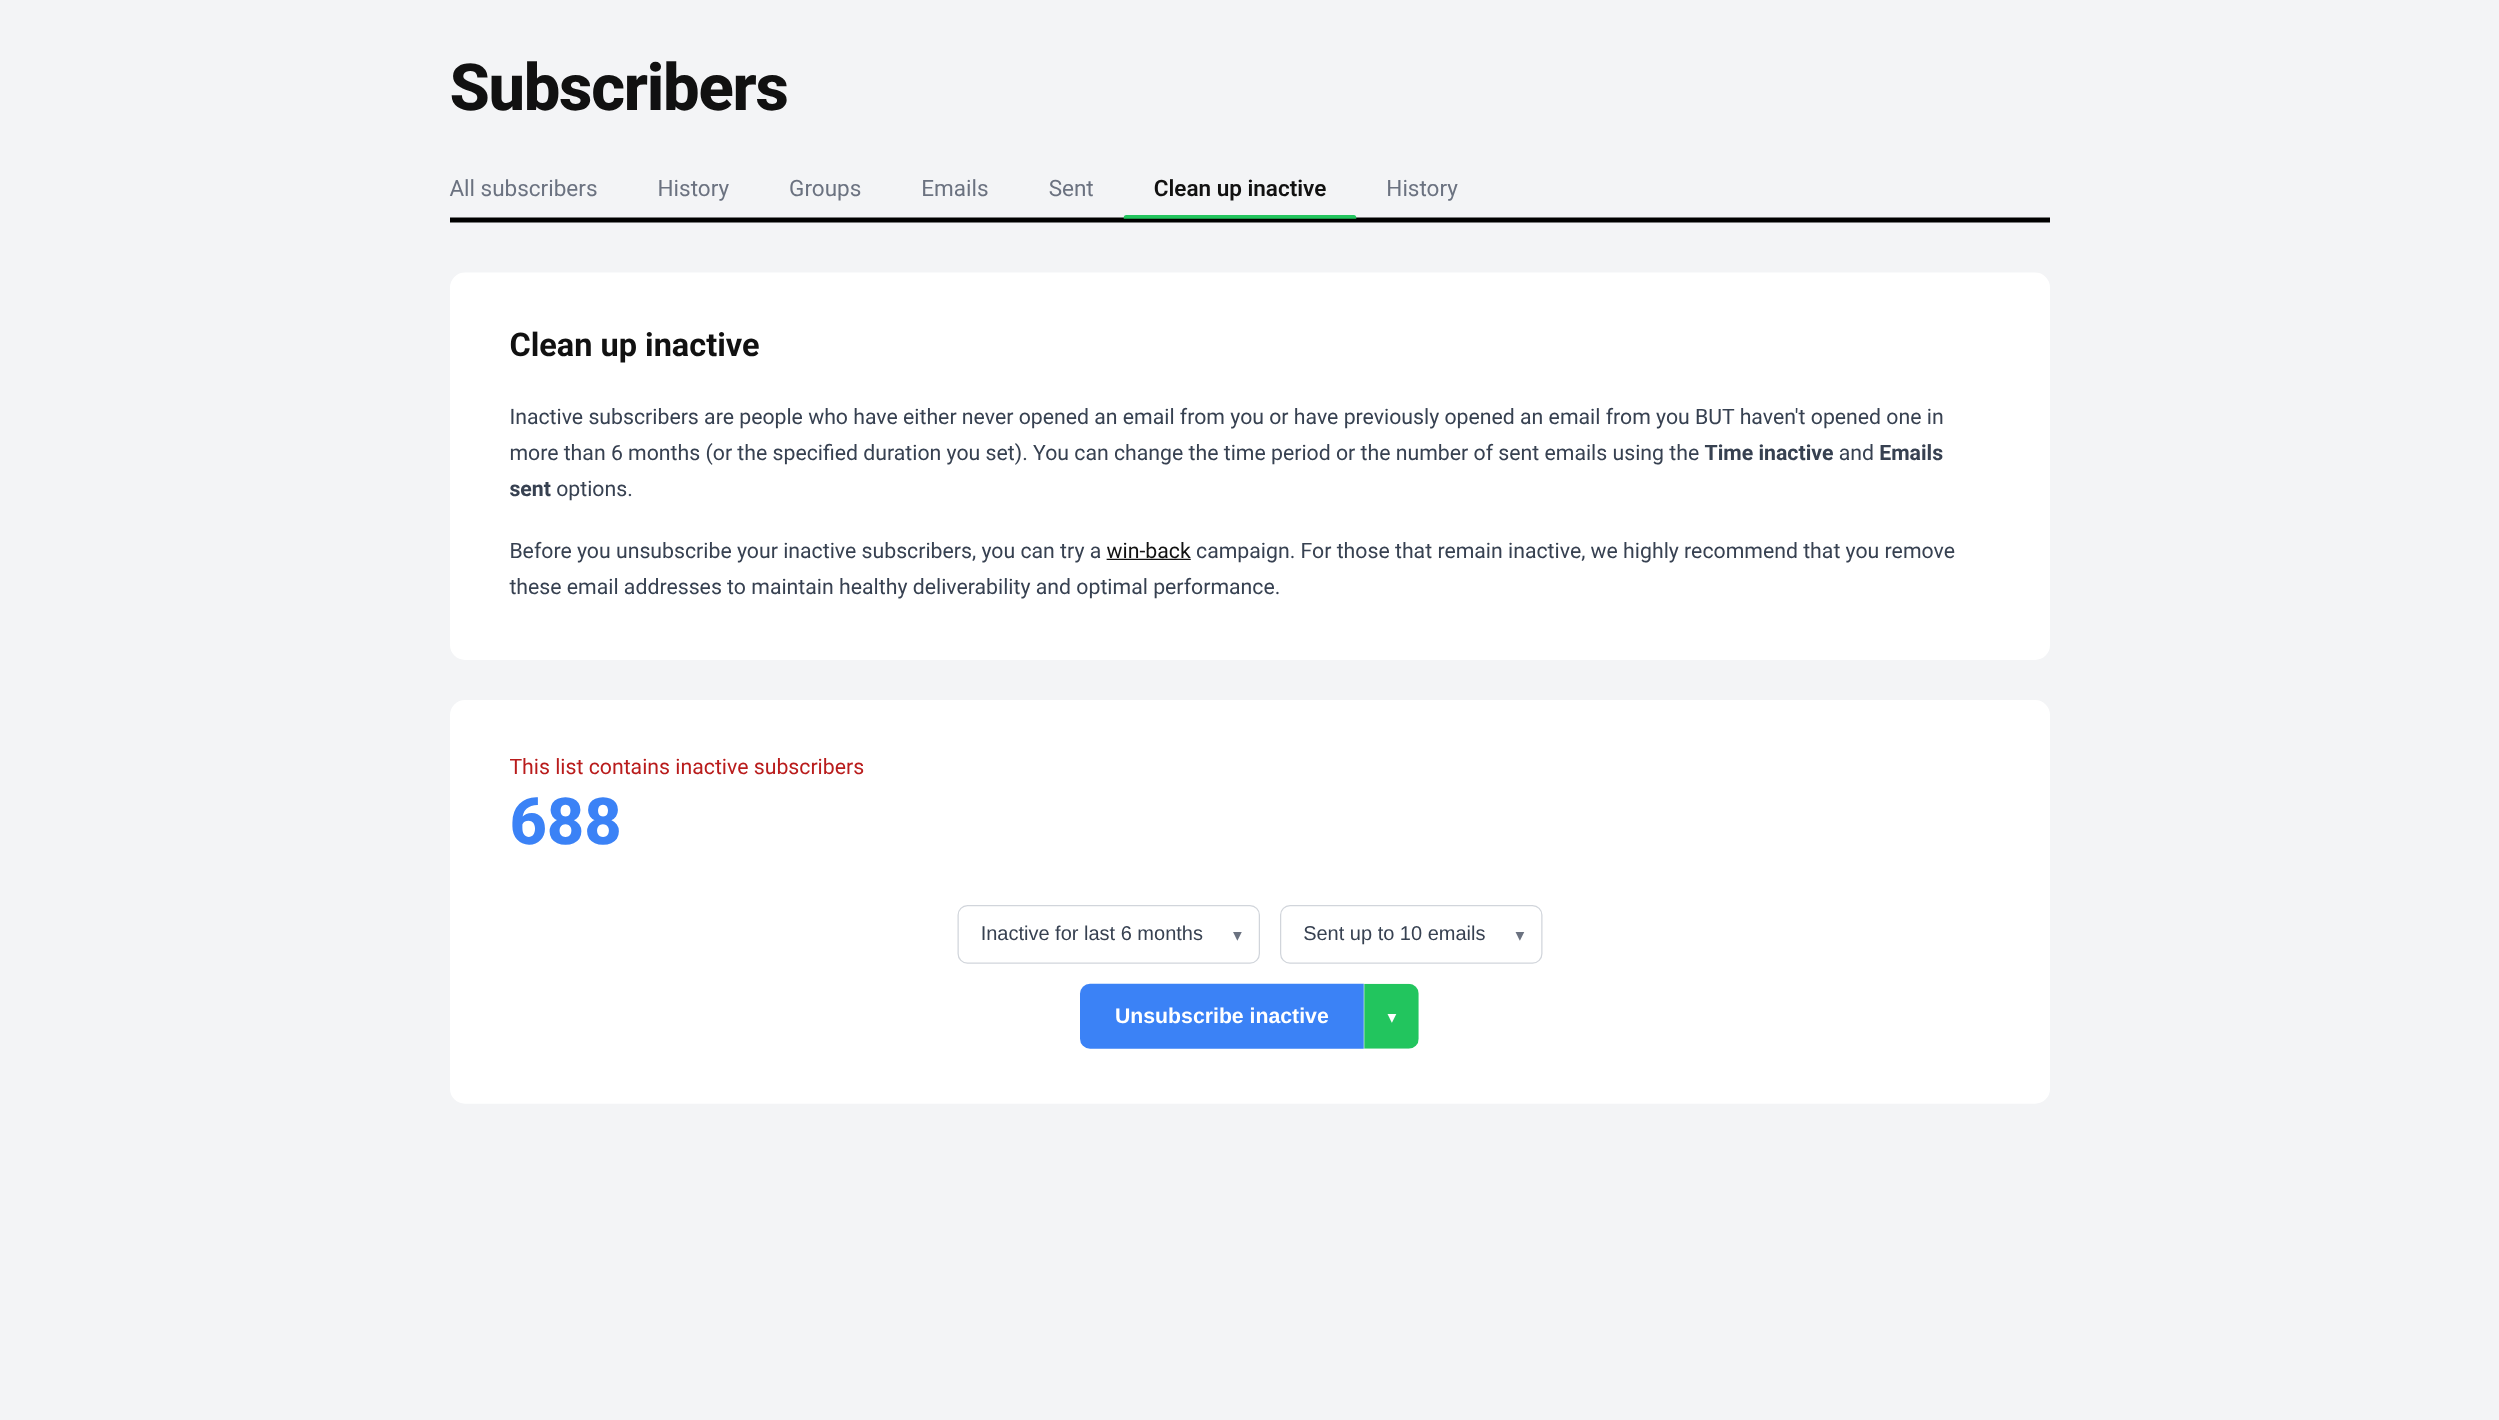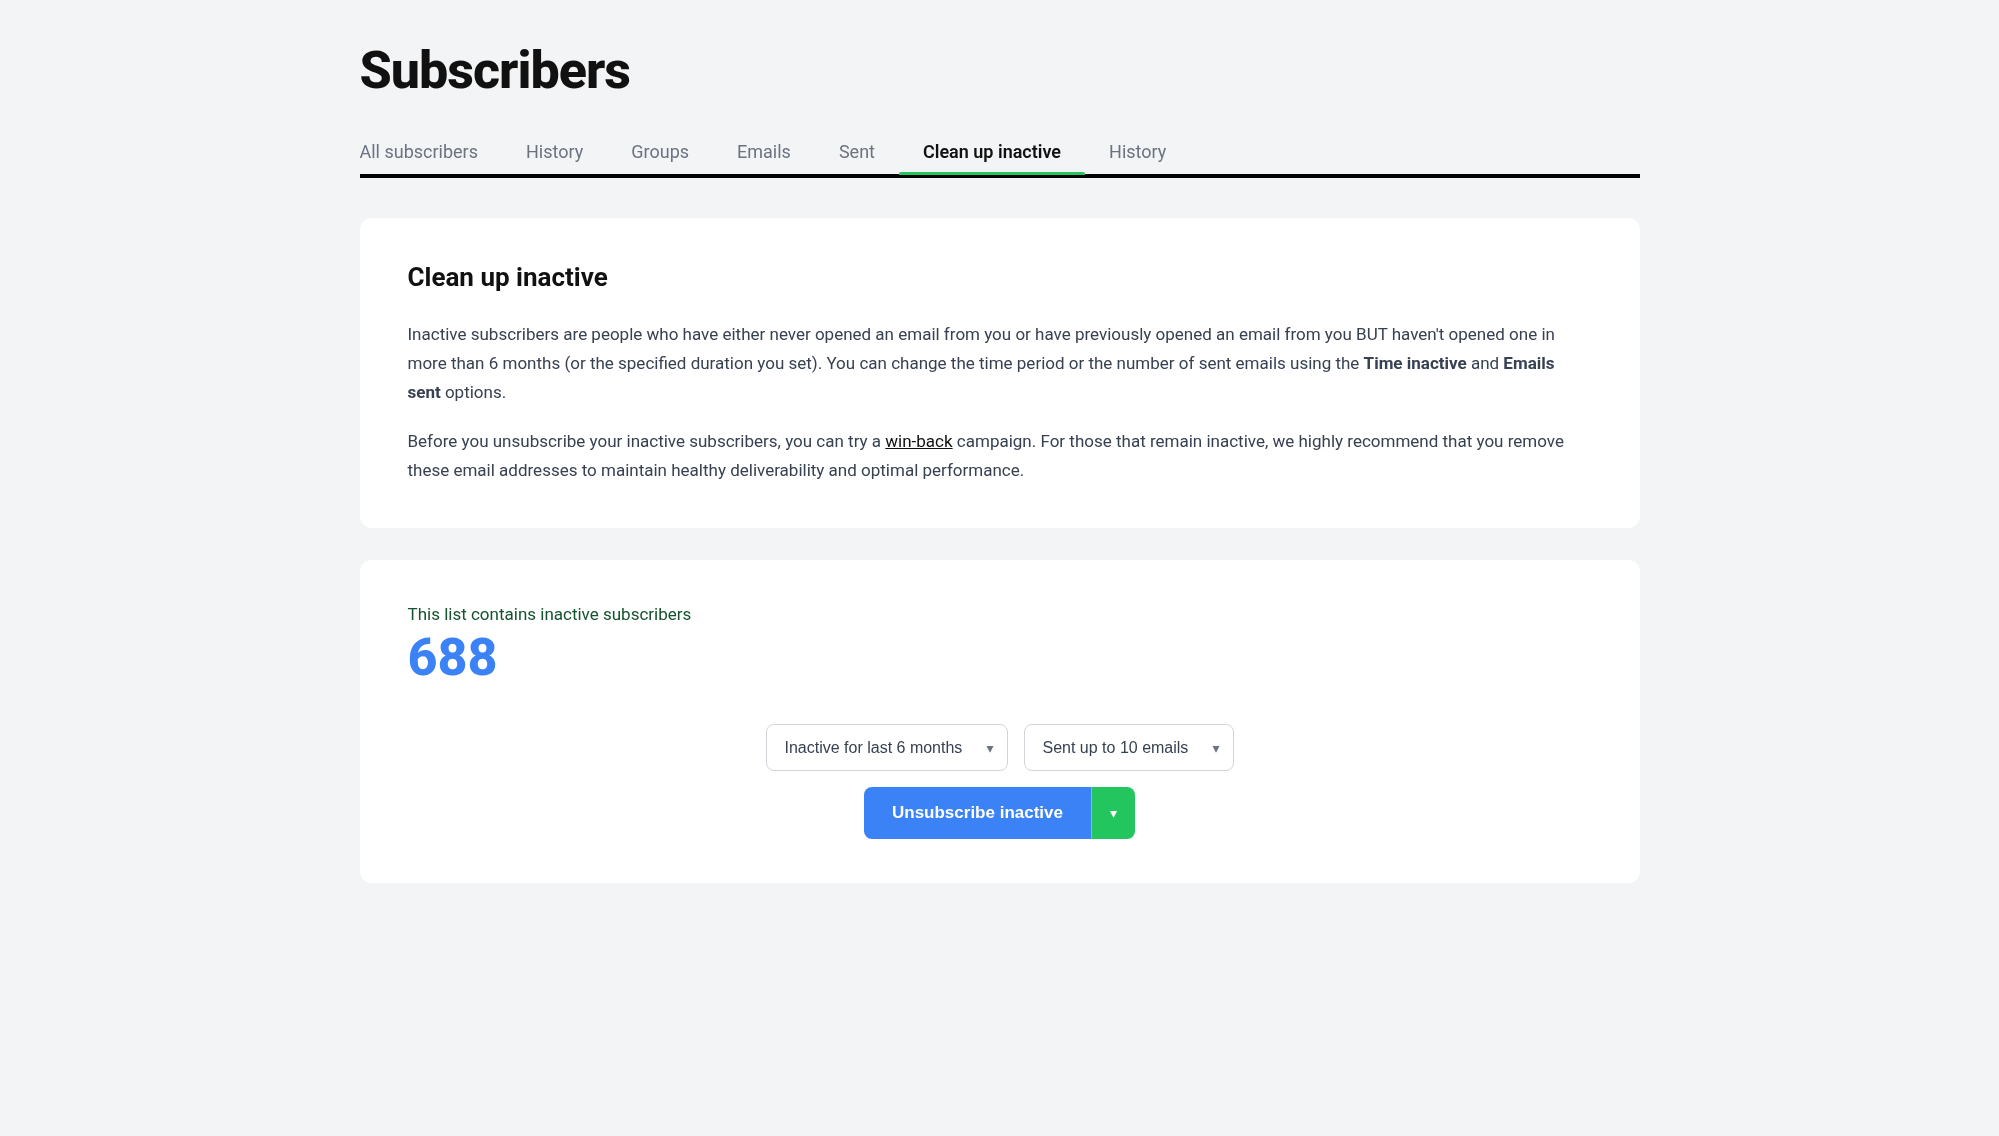--- a/index.html
+++ b/index.html
@@ -103,21 +103,21 @@
     }
 
     .stats-card {
       background: #fff;
       border-radius: 12px;
       padding: 44px 48px;
     }
 
     .stats-label {
       font-size: 17px;
-      color: #14532d;
+      color: #b91c1c;
       margin-bottom: 8px;
     }
 
     .stats-number {
       font-size: 52px;
       font-weight: 800;
       color: #3b82f6;
       line-height: 1;
       margin-bottom: 40px;
     }

